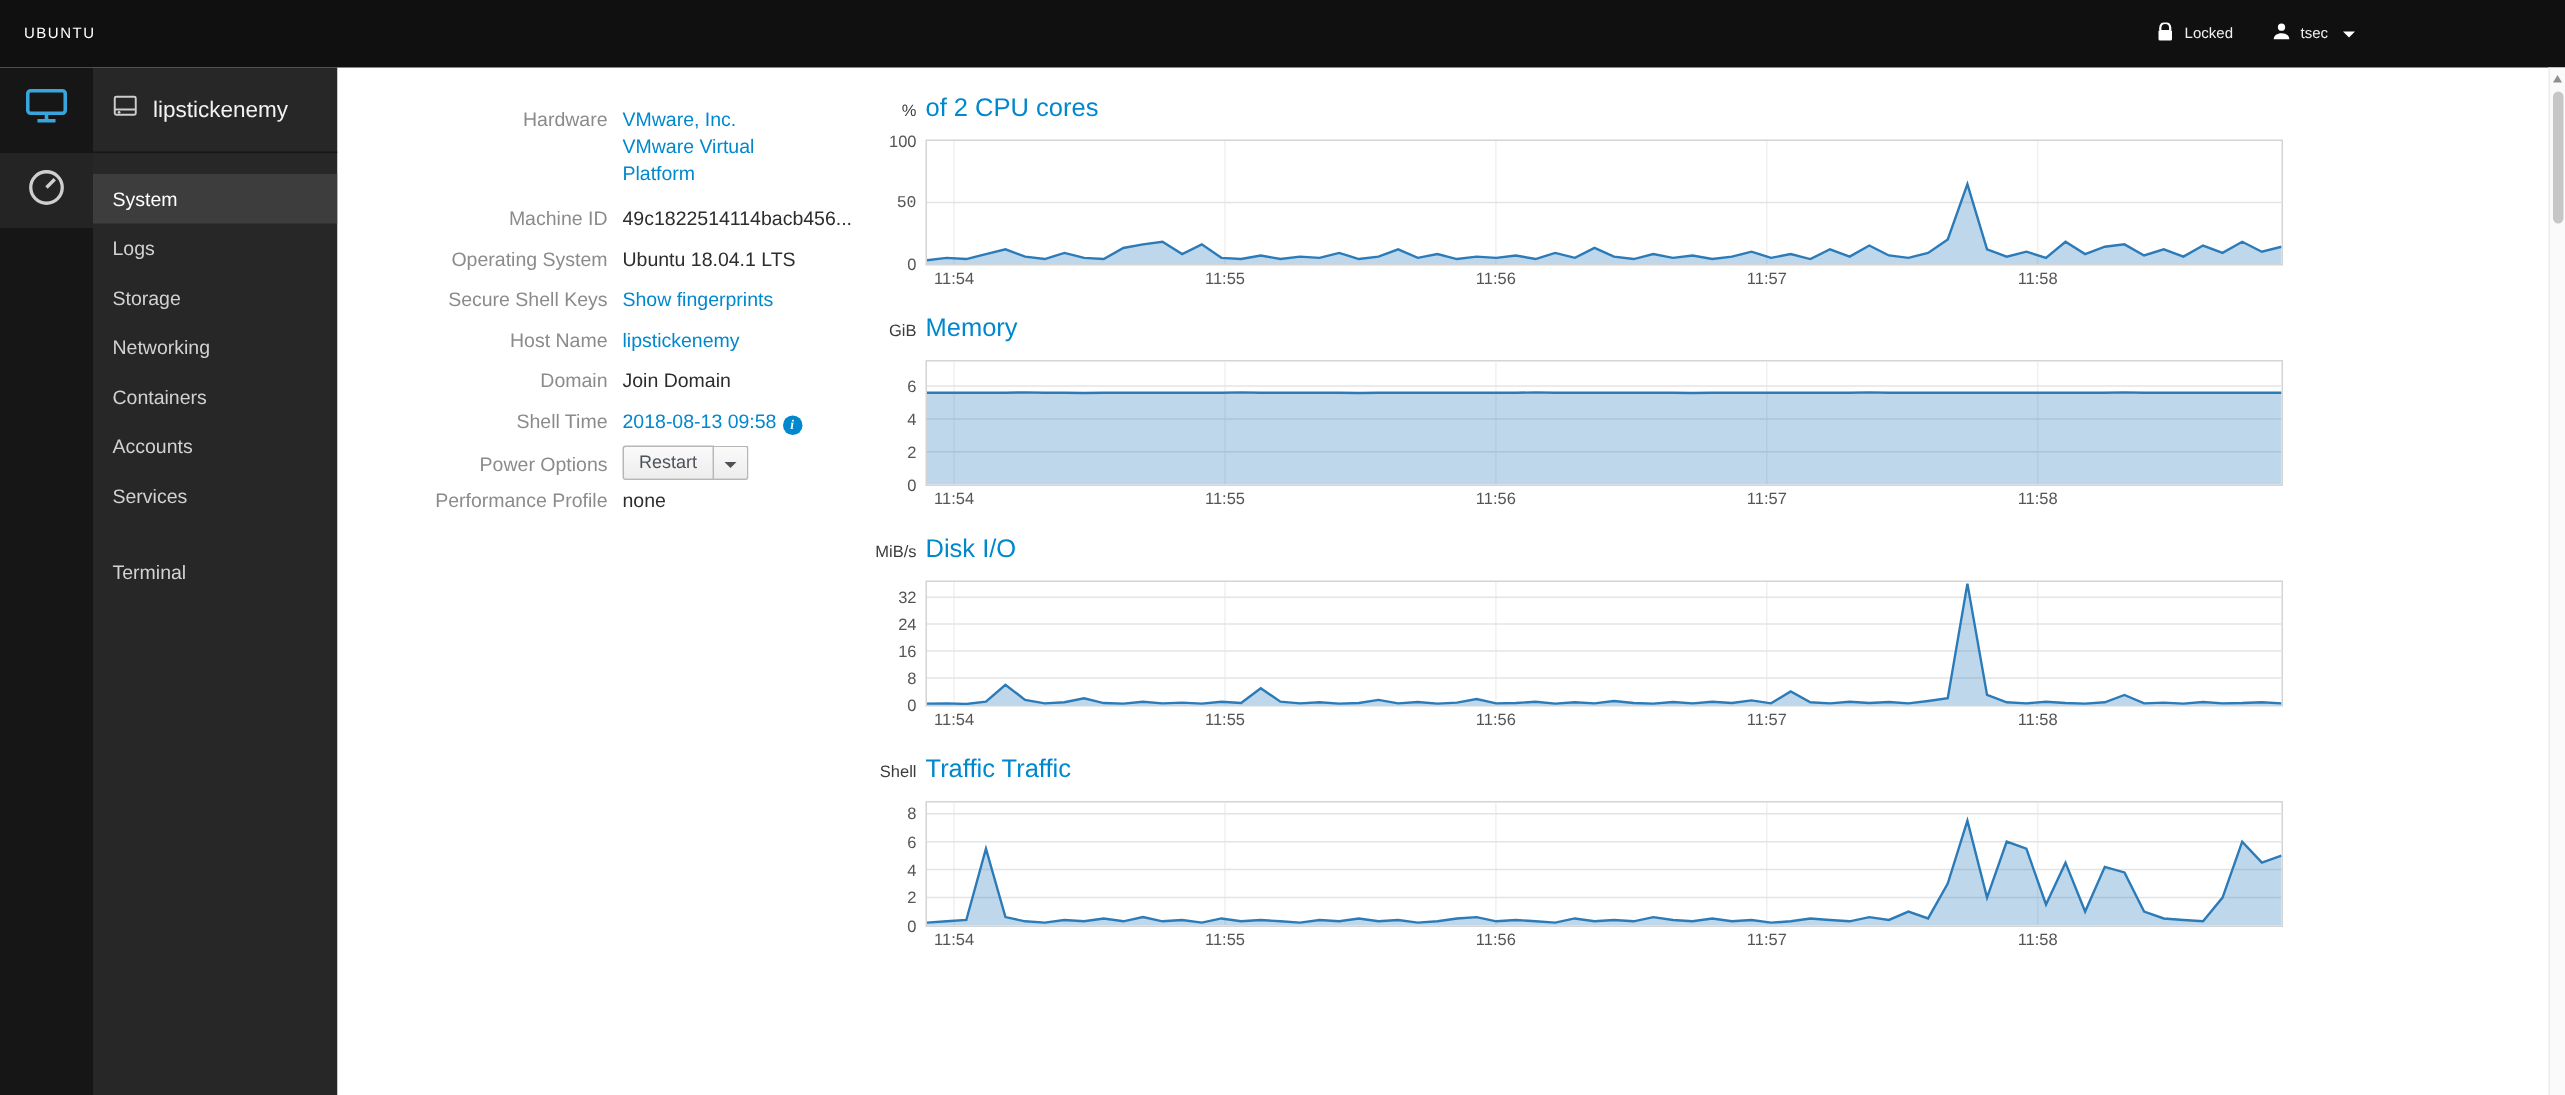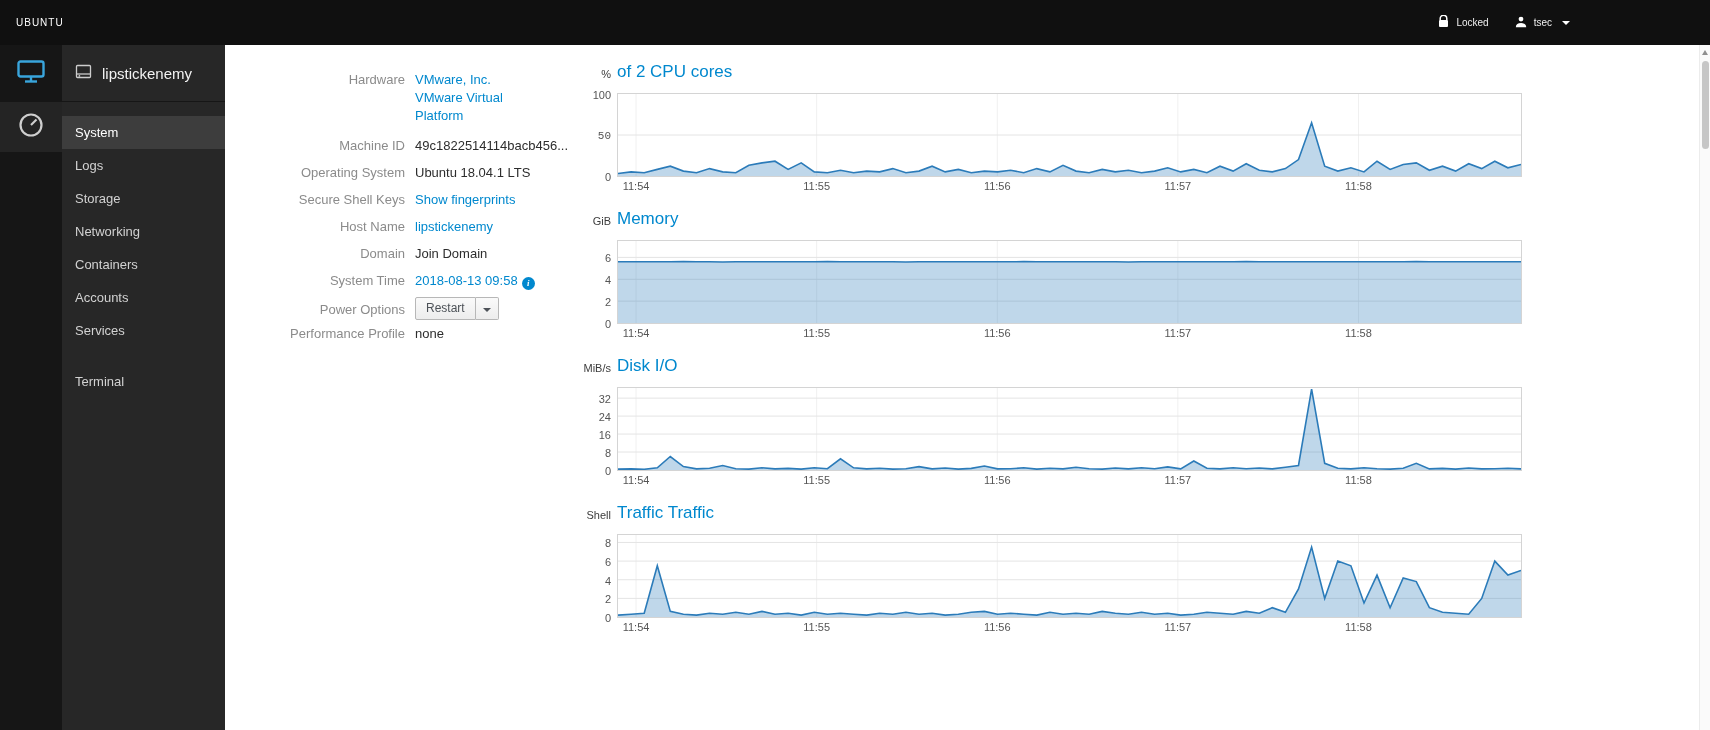--- a/index.html
+++ b/index.html
@@ -159,21 +159,21 @@
       </div>
       <div class="info-row">
         <span class="info-label">Host Name</span>
         <a class="info-link">lipstickenemy</a>
       </div>
       <div class="info-row">
         <span class="info-label">Domain</span>
         <span class="info-value">Join Domain</span>
       </div>
       <div class="info-row">
-        <span class="info-label">System Time</span>
+        <span class="info-label">Shell Time</span>
         <span class="info-value">
           <a>2018-08-13 09:58</a><span class="info-icon">i</span>
         </span>
       </div>
       <div class="info-row row-power">
         <span class="info-label" style="padding-top:4px;">Power Options</span>
         <span class="splitbtn">
           <button class="btn">Restart</button>
           <button class="btn btn-caret"><span class="caret dark"></span></button>
         </span>

